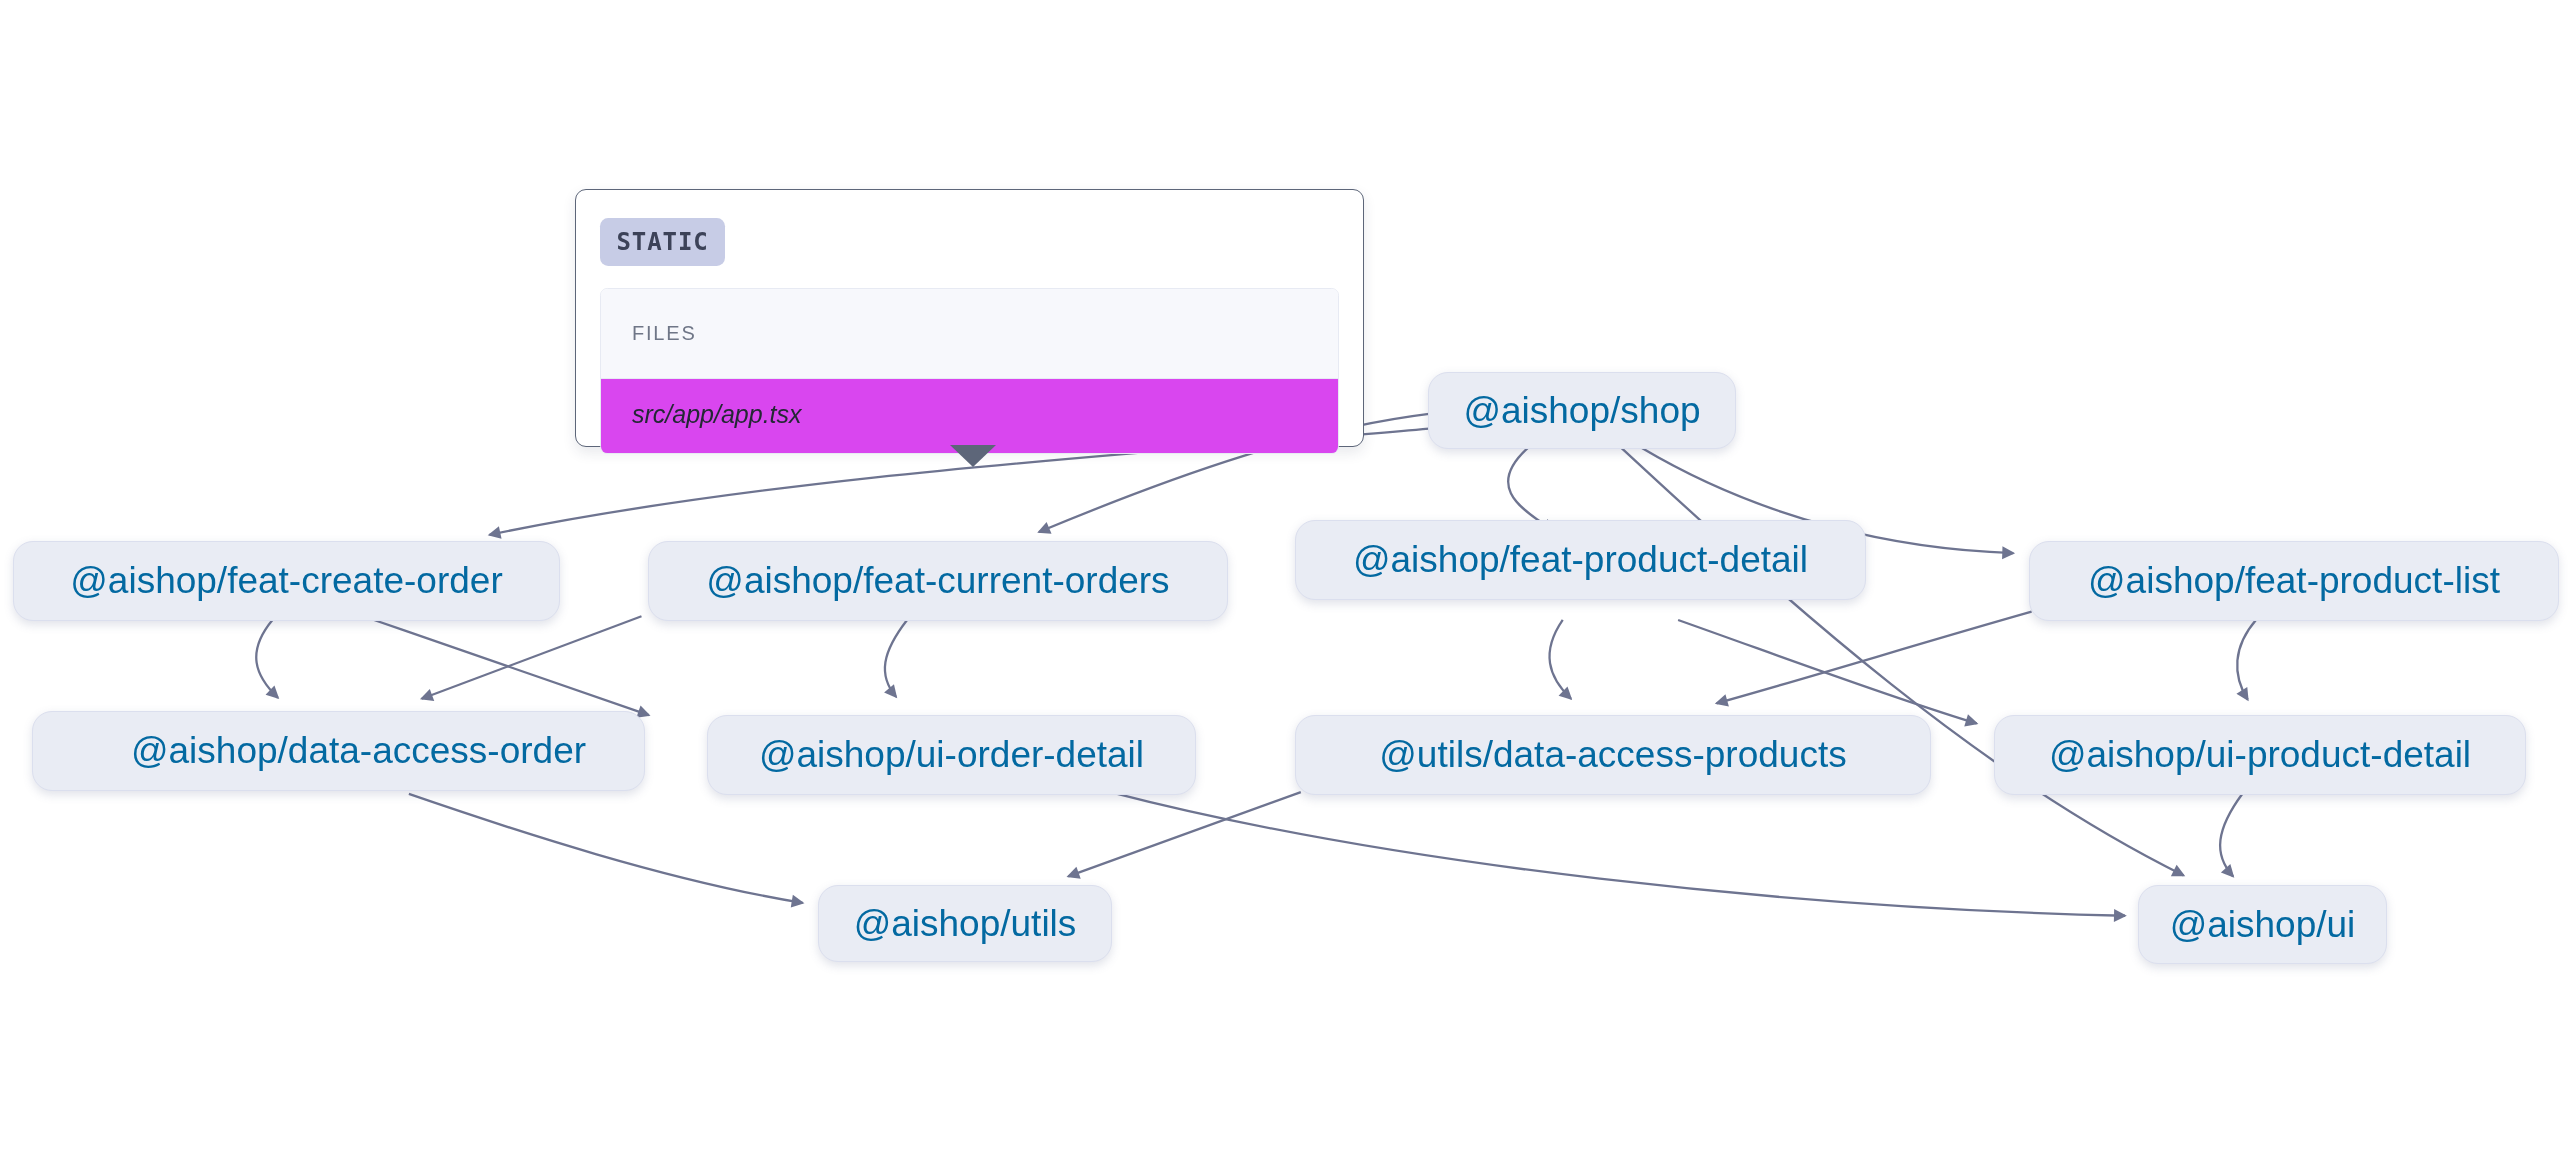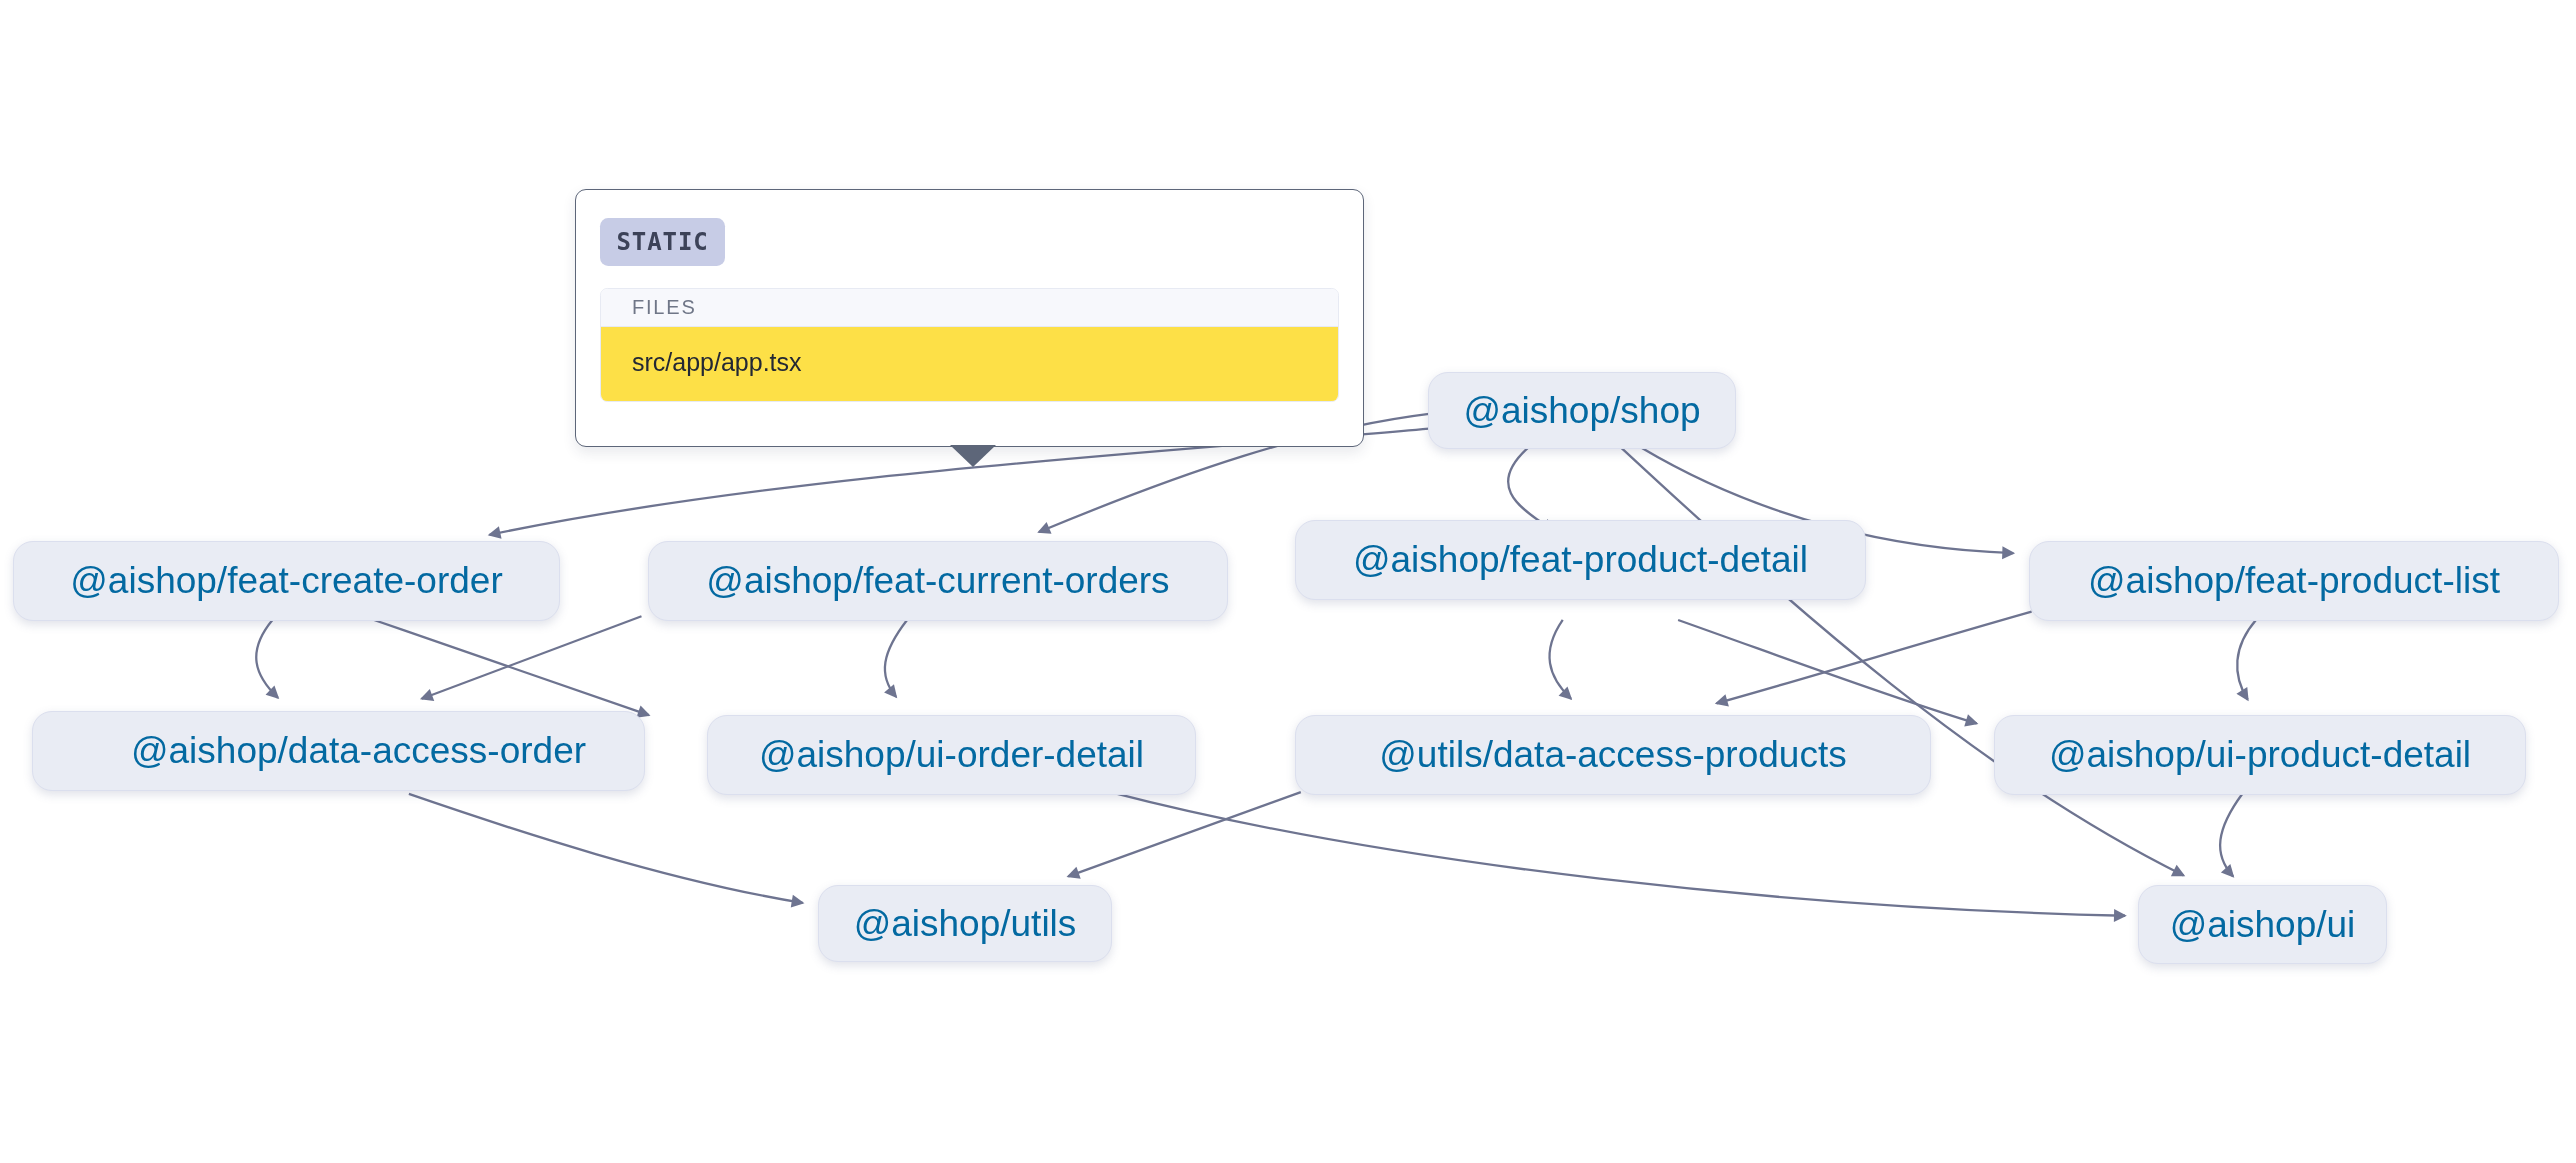--- a/index.html
+++ b/index.html
@@ -10,23 +10,23 @@
         display:flex;align-items:center;justify-content:center;
         font-size:37px;color:#0369a1;box-shadow:0 3.7px 9.2px rgba(90,100,140,.18);
         white-space:nowrap;cursor:pointer;}
   .tooltip{position:absolute;background:#ffffff;border:1.8px solid #5d6679;border-radius:11px;
            box-shadow:0 5.5px 13px rgba(40,50,80,.10);box-sizing:border-box;}
   .tt-header{display:flex;align-items:center;gap:15px;padding:27.5px 24px 22px 24px;text-align:right;}
   .badge{background:#c7cce6;color:#3c4258;font-family:"DejaVu Sans Mono",monospace;
          font-size:24px;font-weight:600;letter-spacing:0.9px;padding:10px 16.5px;border-radius:8.2px;}
   .tt-title{font-family:"DejaVu Sans Mono",monospace;font-size:25px;color:#2e3442;white-space:nowrap;}
   .files-box{margin:0 24px;border:0.9px solid #e7eaf3;border-radius:7.3px;overflow:hidden;}
-  .files-header{background:#f7f8fc;padding:7px 31px;font-size:20px;color:#6f7687;
+  .files-header{background:#f7f8fc;padding:33px 31px;font-size:20px;color:#6f7687;
                 letter-spacing:1.8px;border-bottom:0.9px solid #e7eaf3;}
-  .file-row{background:#fde047;padding:21px 31px 24px 31px;font-size:25px;color:#232834;}
+  .file-row{background:#d946ef;padding:21px 31px 24px 31px;font-size:25px;color:#232834;font-style:italic;}
   .tt-pointer{position:absolute;bottom:-21px;width:0;height:0;
               border-left:23px solid transparent;border-right:23px solid transparent;
               border-top:22px solid #5d6679;}
 </style>
 </head>
 <body>
 
 <div id="canvas" style="width: 2576px; height: 1163px;">
 
   <svg id="edges-svg" width="2576" height="1163" viewBox="0 0 2812 1270">

